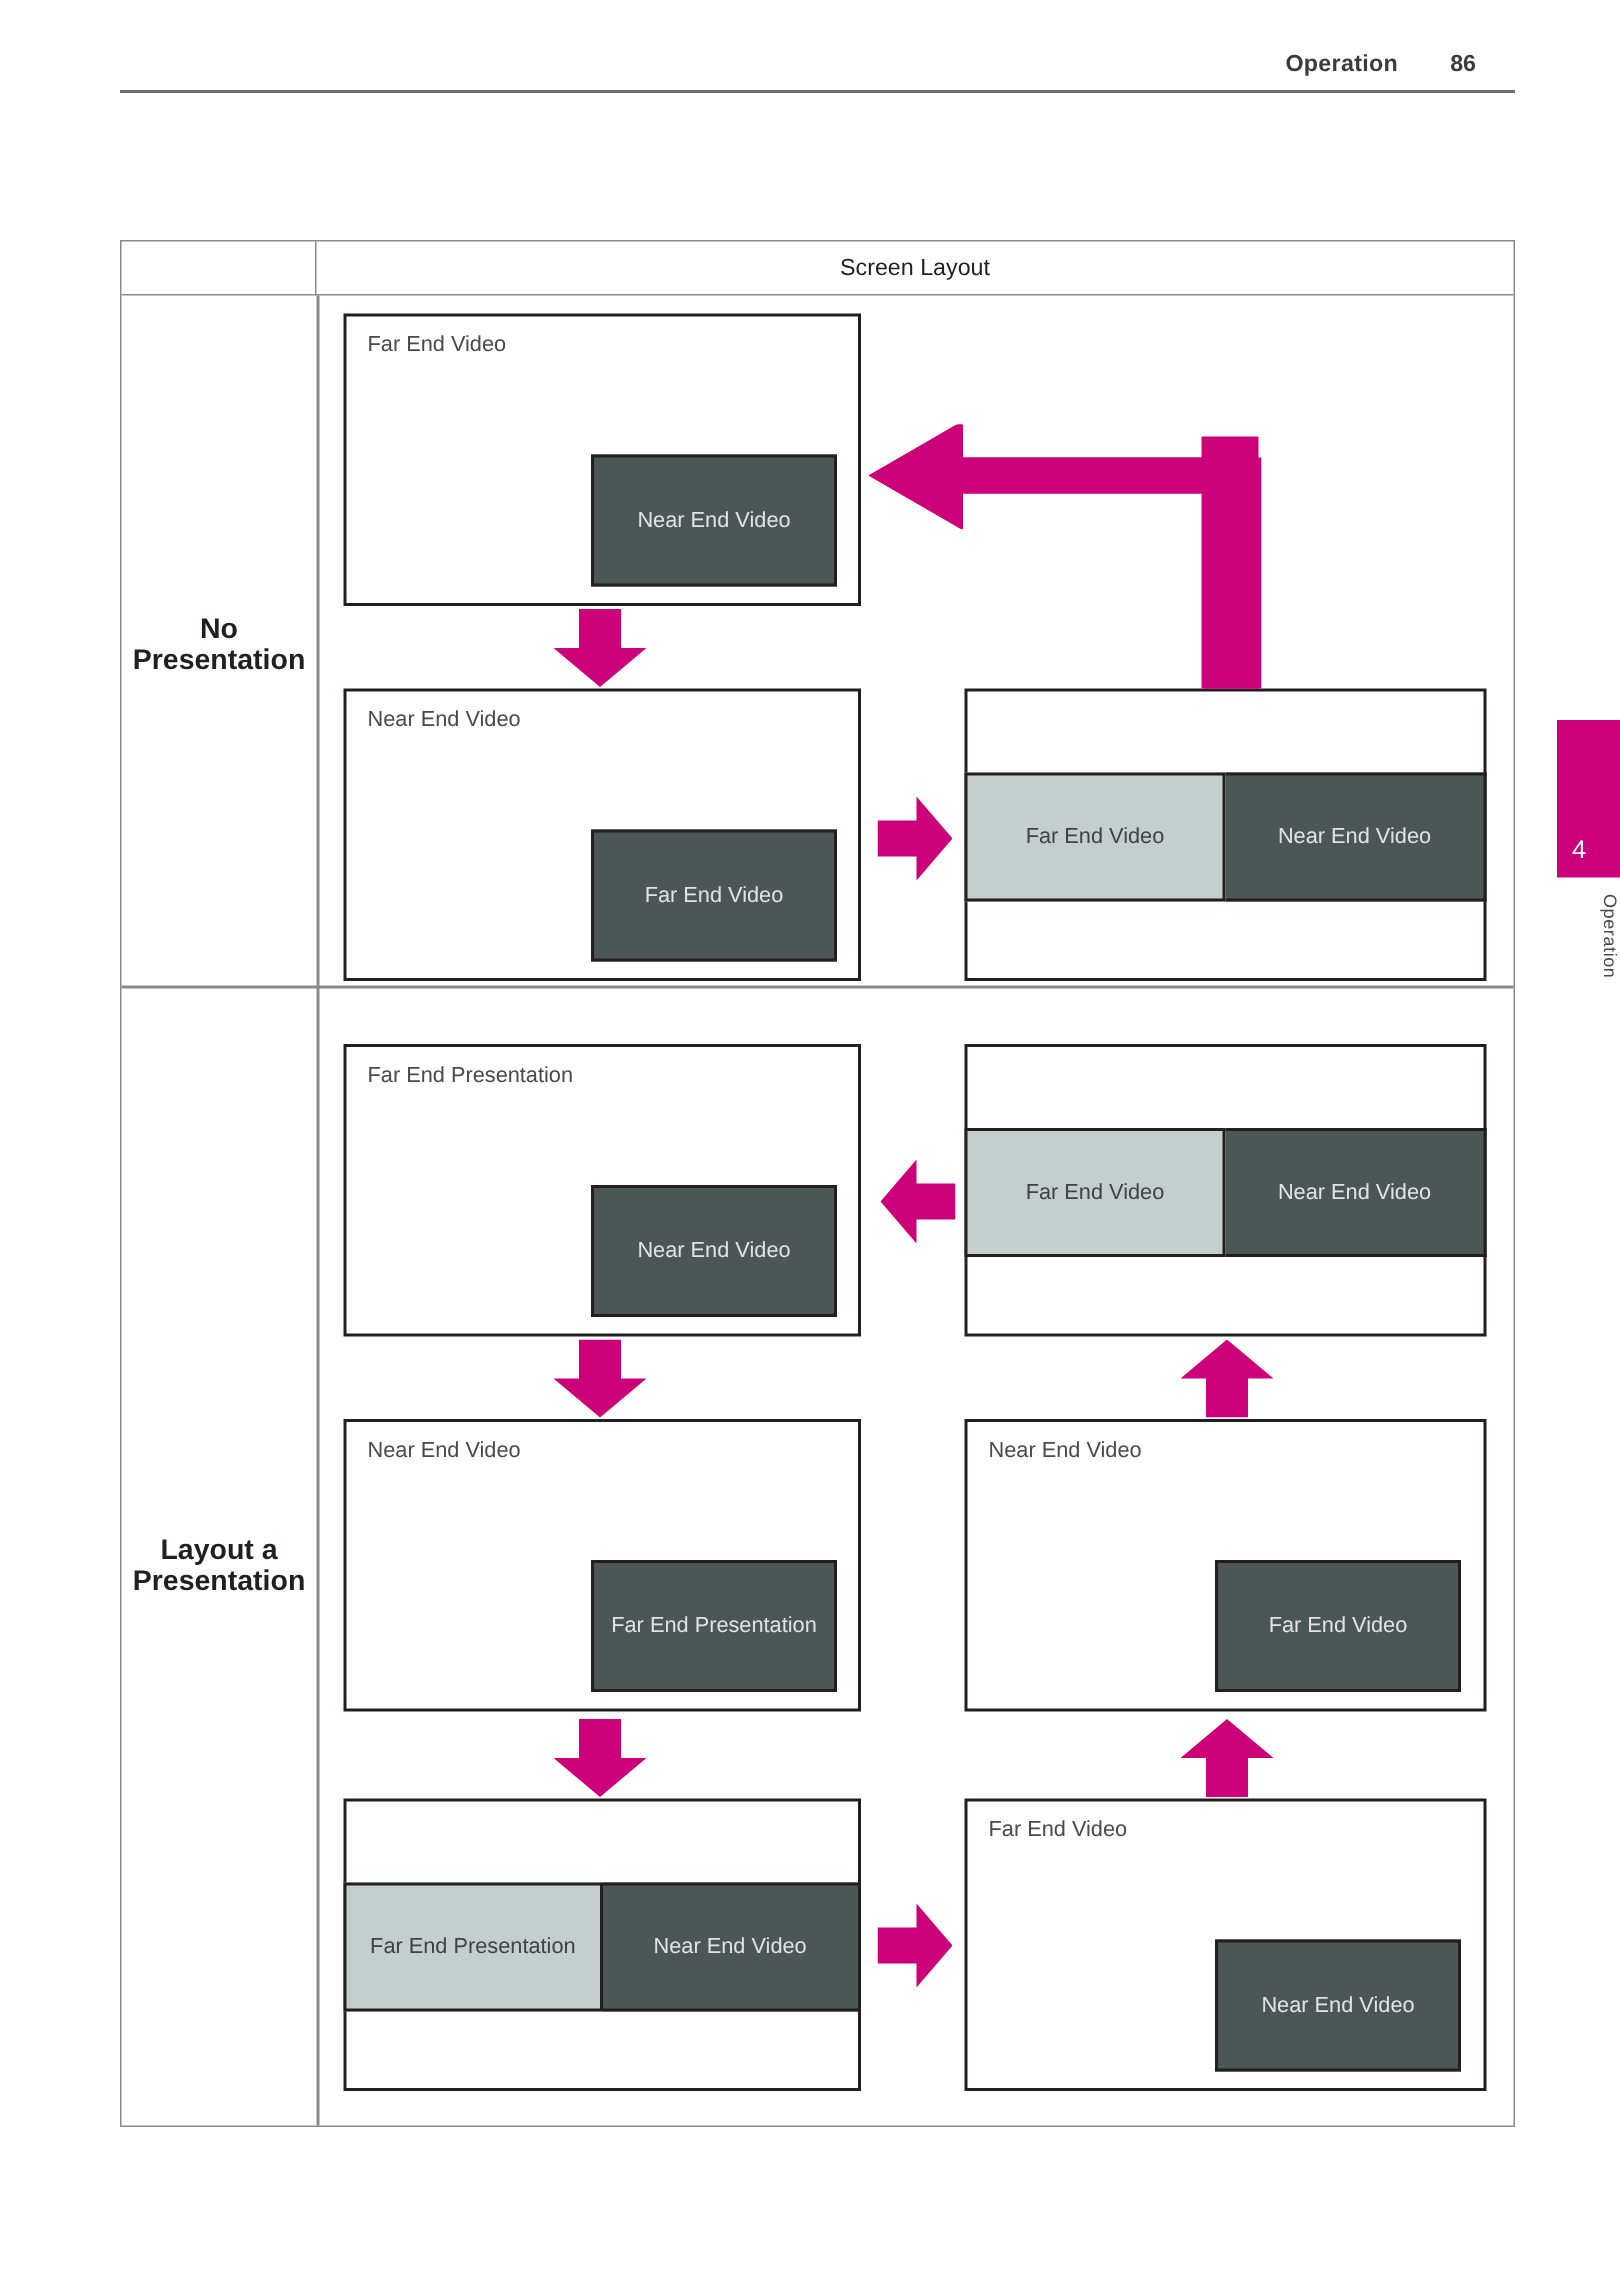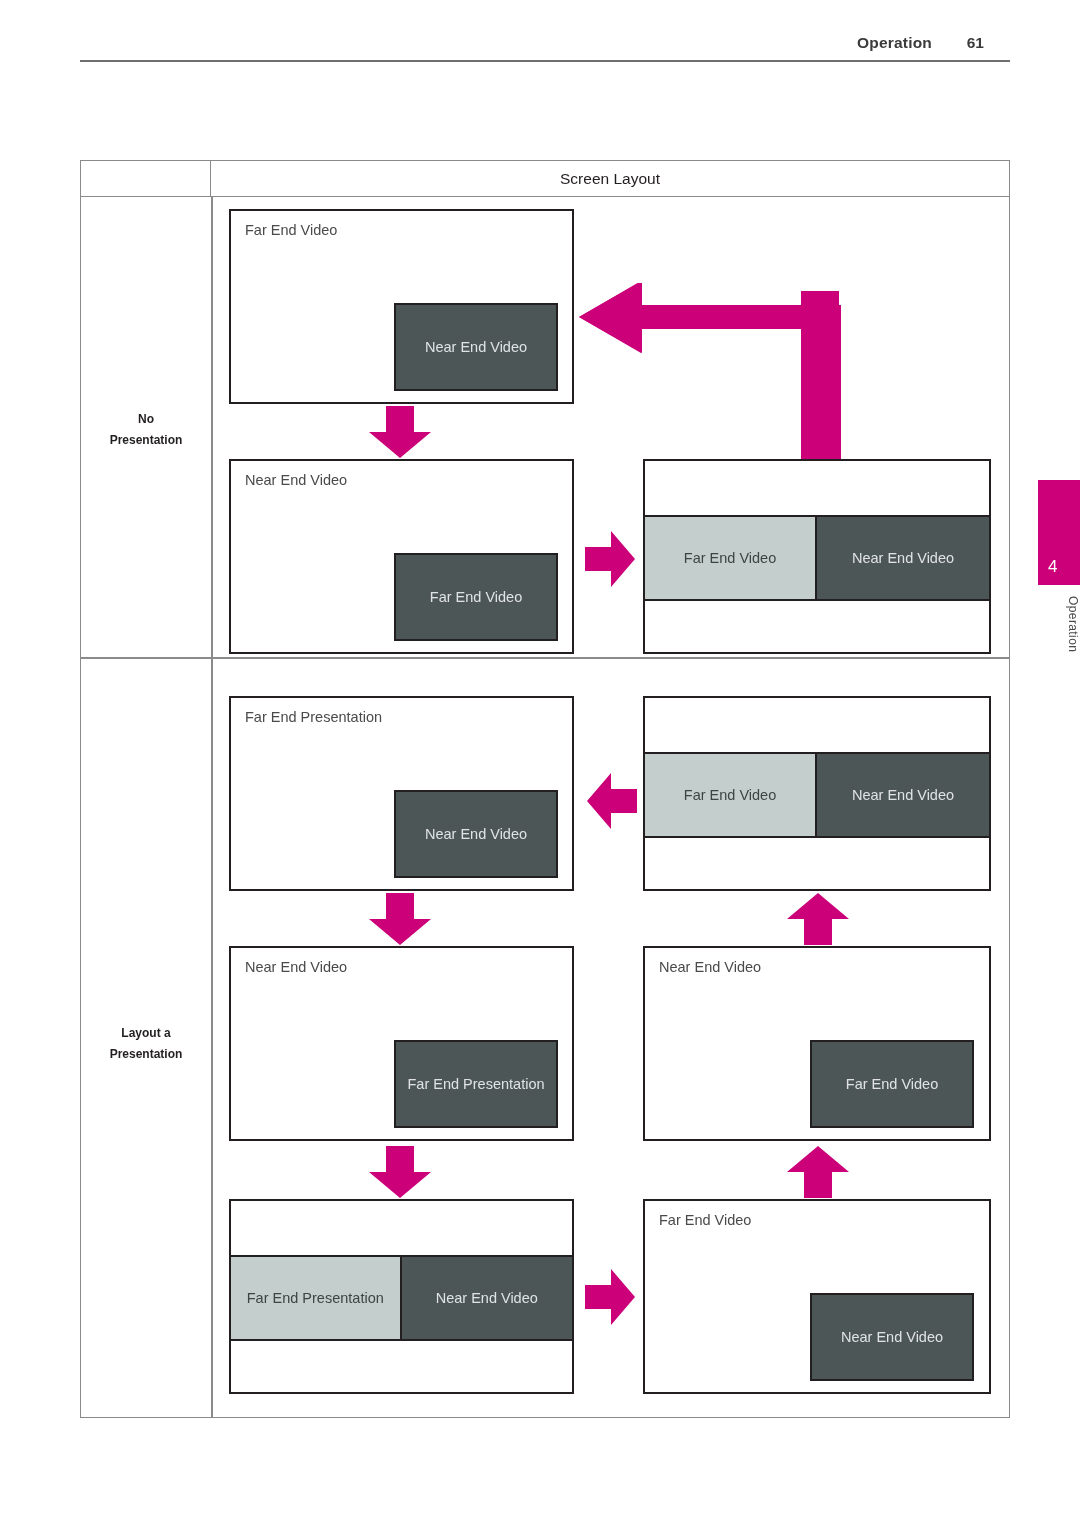--- a/index.html
+++ b/index.html
@@ -135,21 +135,21 @@
     width: 100%;
     height: 1.5px;
     background: #8a8a8a;
   }
 
   .row-label {
     position: absolute;
     left: 0;
     width: 130px;
     text-align: center;
-    font-size: 12px;
+    font-size: 19px;
     font-weight: bold;
     color: #231f20;
     line-height: 21px;
   }
 
   
   .panel {
     position: absolute;
     background: #ffffff;
     border: 2px solid #231f20;
@@ -211,21 +211,21 @@
   .arrow {
     position: absolute;
   }
   .arrow svg { display: block; }
 </style>
 </head>
 <body>
 
 <div class="page-header">
   <div class="header-title">Operation</div>
-  <div class="header-page-num">61</div>
+  <div class="header-page-num">86</div>
   <div class="header-rule"></div>
 </div>
 
 <div class="side-tab">
   <div class="side-tab-num">4</div>
 </div>
 <div class="side-tab-label">Operation</div>
 
 <div class="table">
 

